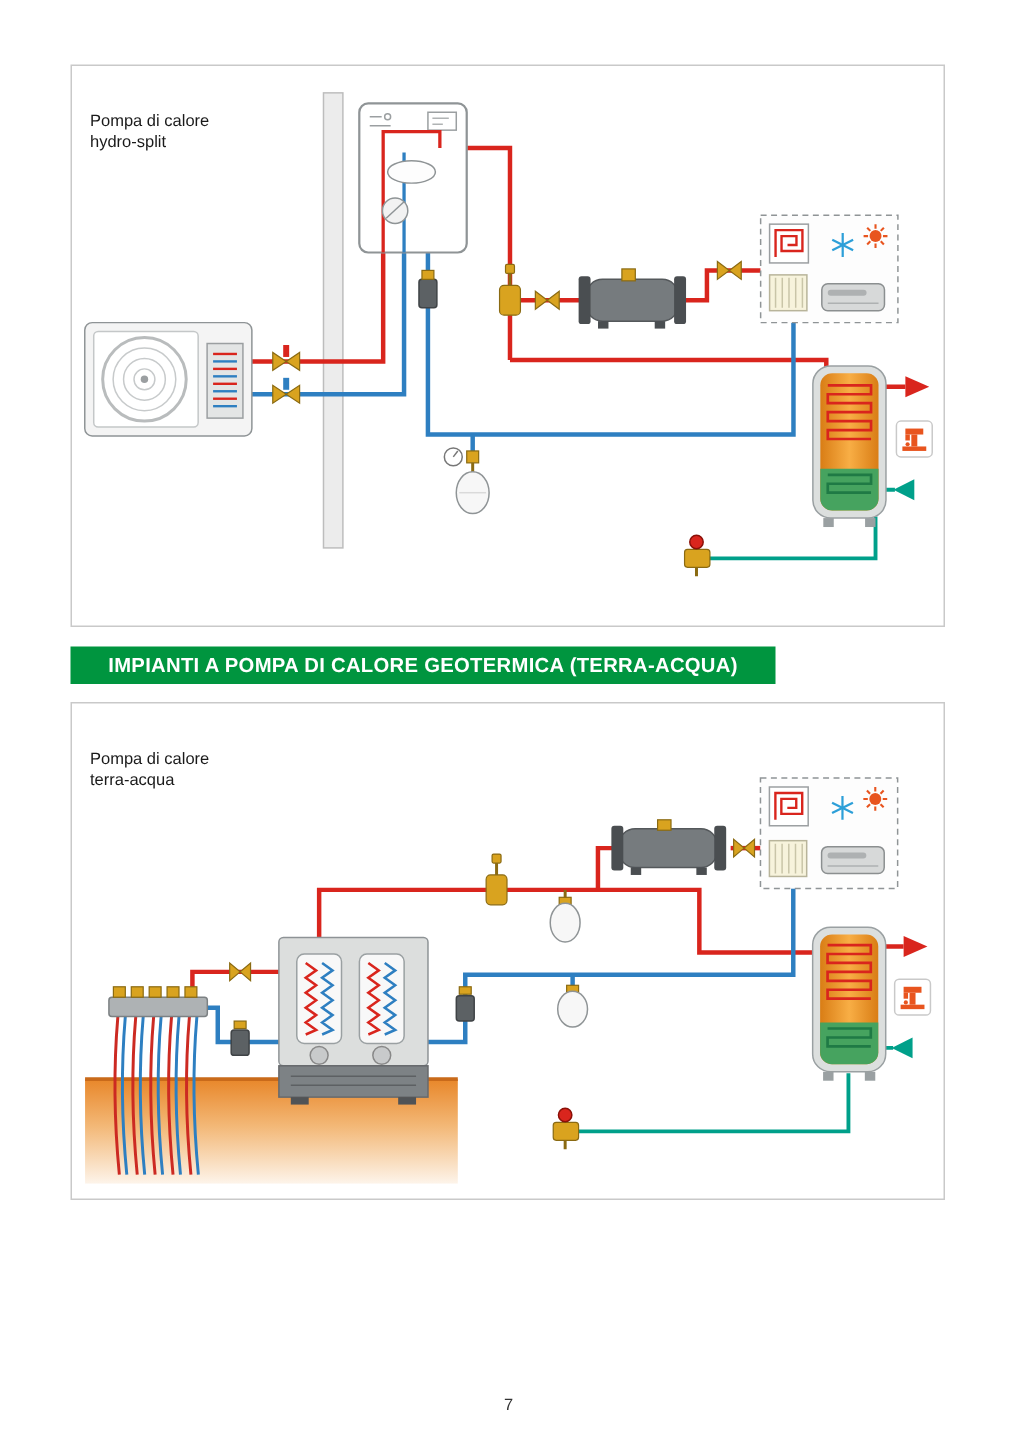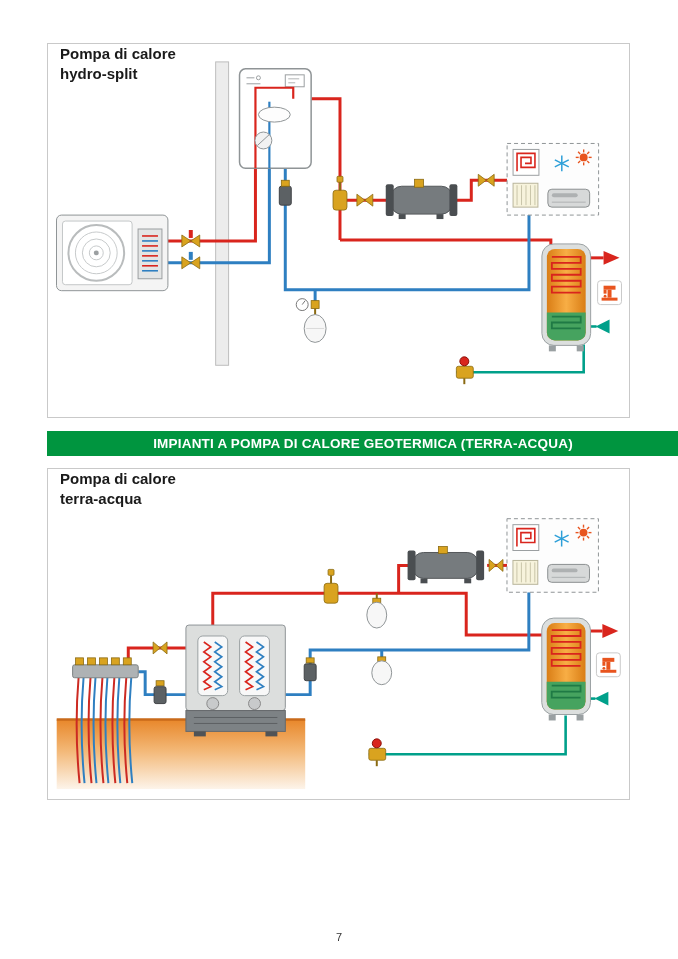--- a/index.html
+++ b/index.html
@@ -11,26 +11,26 @@
   .page { position:absolute; inset:0; background:#fff; }
 
   .diagram-box {
     position:absolute; left:47px; width:583px;
     border:1px solid #c9c9c9; background:#ffffff;
   }
   .diagram-box.top { top:43px; height:375px; }
   .diagram-box.bottom { top:468px; height:332px; }
 
   .diagram-label {
-    position:absolute; top:0; left:12px; z-index:2;
-    font-size:15px; font-weight:bold; line-height:1.3; color:#1a1a1a;
+    position:absolute; top:30px; left:12px; z-index:2;
+    font-size:11px; font-weight:normal; line-height:1.3; color:#1a1a1a;
   }
 
   .banner {
-    position:absolute; left:47px; top:431px; width:632px; height:25px;
+    position:absolute; left:47px; top:431px; width:470px; height:25px;
     background:var(--banner-green,#00953f); color:#ffffff;
     display:flex; align-items:center; justify-content:center;
     font-size:13.5px; font-weight:bold; letter-spacing:0.2px;
   }
 
   .page-number {
     position:absolute; bottom:16px; left:0; width:100%;
     text-align:center; font-size:11px; color:#333;
   }
 

